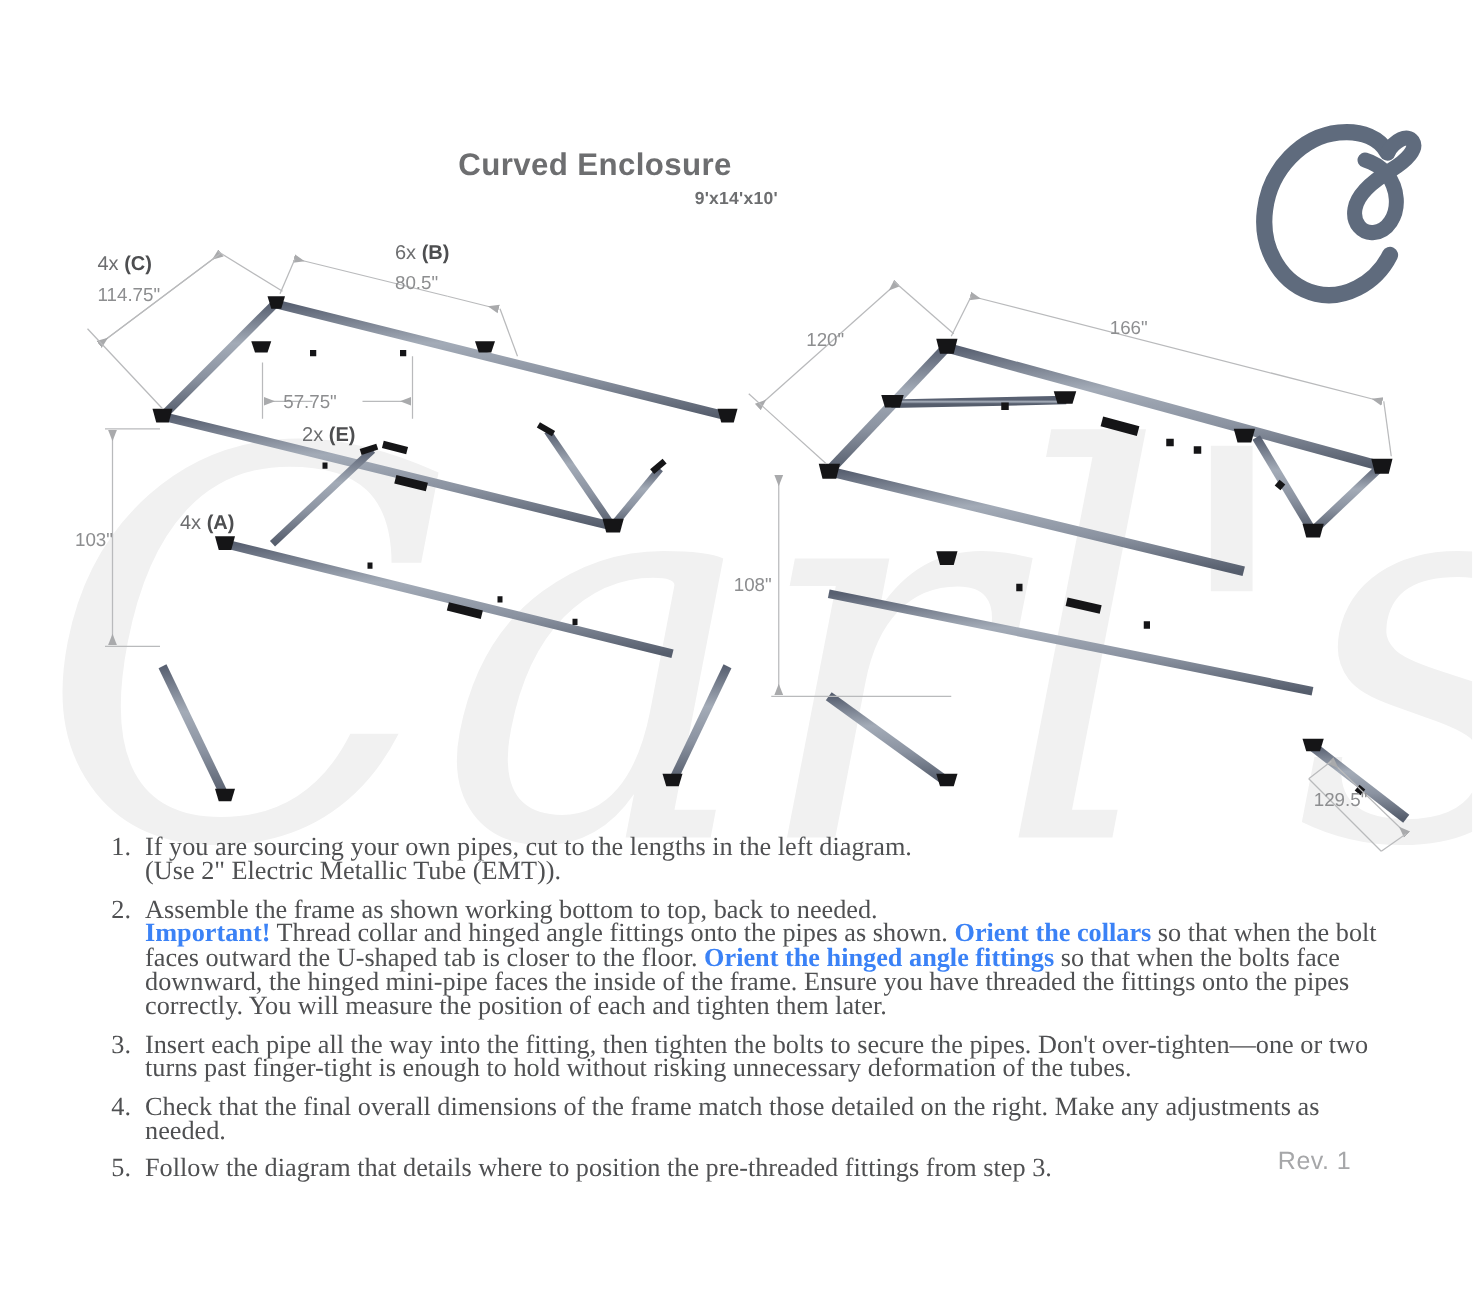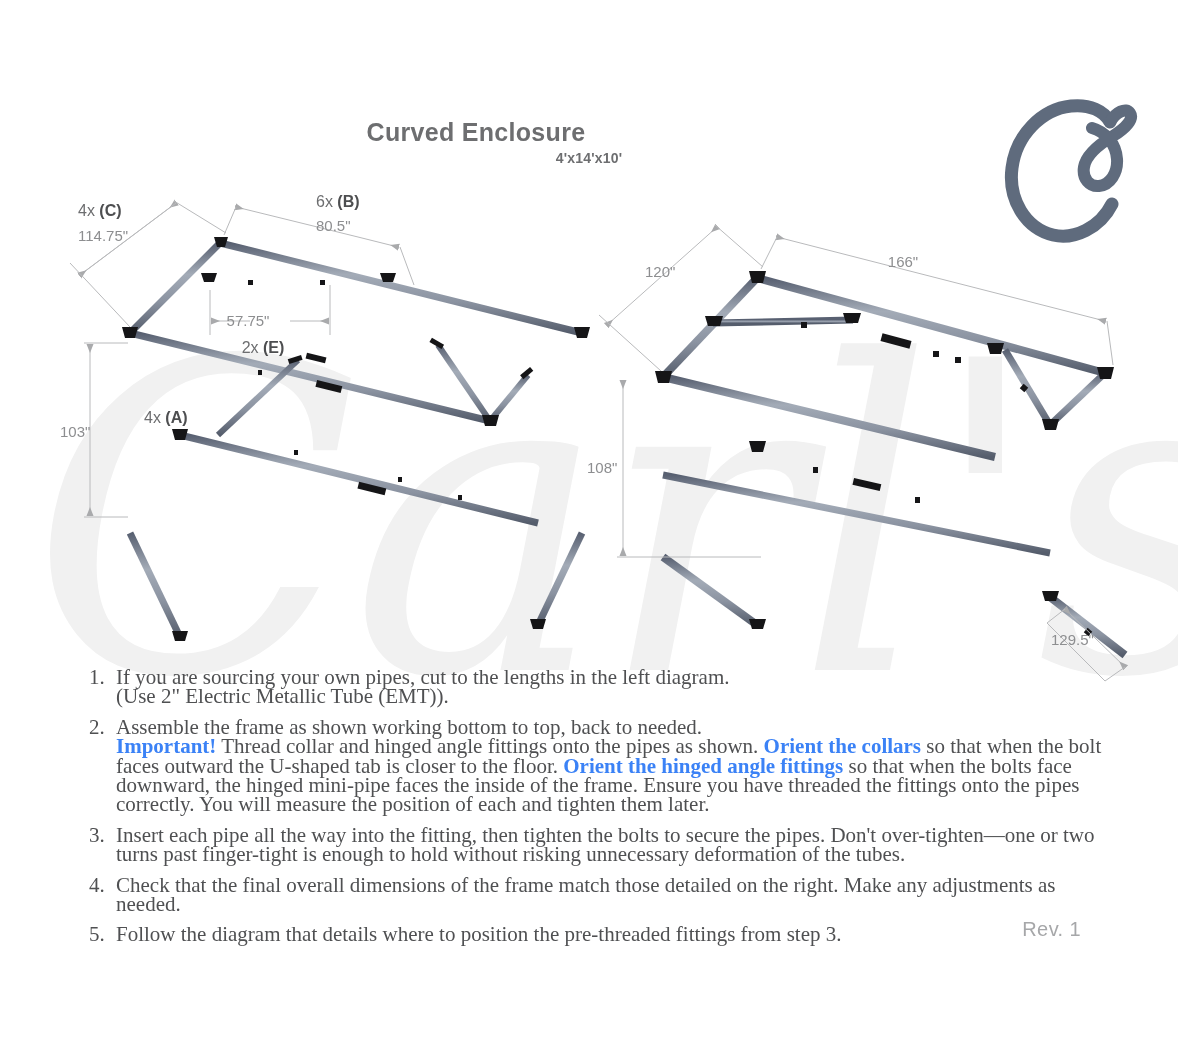--- a/index.html
+++ b/index.html
@@ -75,21 +75,21 @@
 <body>
 
 <div class="page">
 
   <svg class="watermark" viewBox="0 0 1178 720" xmlns="http://www.w3.org/2000/svg">
     <text class="watermark-text" x="30" y="520">Carl's</text>
   </svg>
 
   <div class="header">
     <div class="title">Curved Enclosure</div>
-    <div class="subtitle">4'x14'x10'</div>
+    <div class="subtitle">9'x14'x10'</div>
   </div>
 
   <svg class="logo" viewBox="0 0 140 155" xmlns="http://www.w3.org/2000/svg">
     <g fill="none" stroke="#5f6b7d" stroke-linecap="round" stroke-linejoin="round">
       <path d="M112 112 C100 136, 74 148, 53 143 C25 136, 8 107, 12 76 C16 43, 42 17, 71 14 C90 12, 104 19, 110 30" stroke-width="13"></path>
       <path d="M110 30 C116 20, 126 15, 130 21 C134 27, 126 36, 113 44 C98 53, 86 63, 84 75 C82 87, 90 95, 99 94
                C110 93, 118 81, 117 67 C116 52, 106 40, 92 36" stroke-width="12"></path>
     </g>
   </svg>
 

